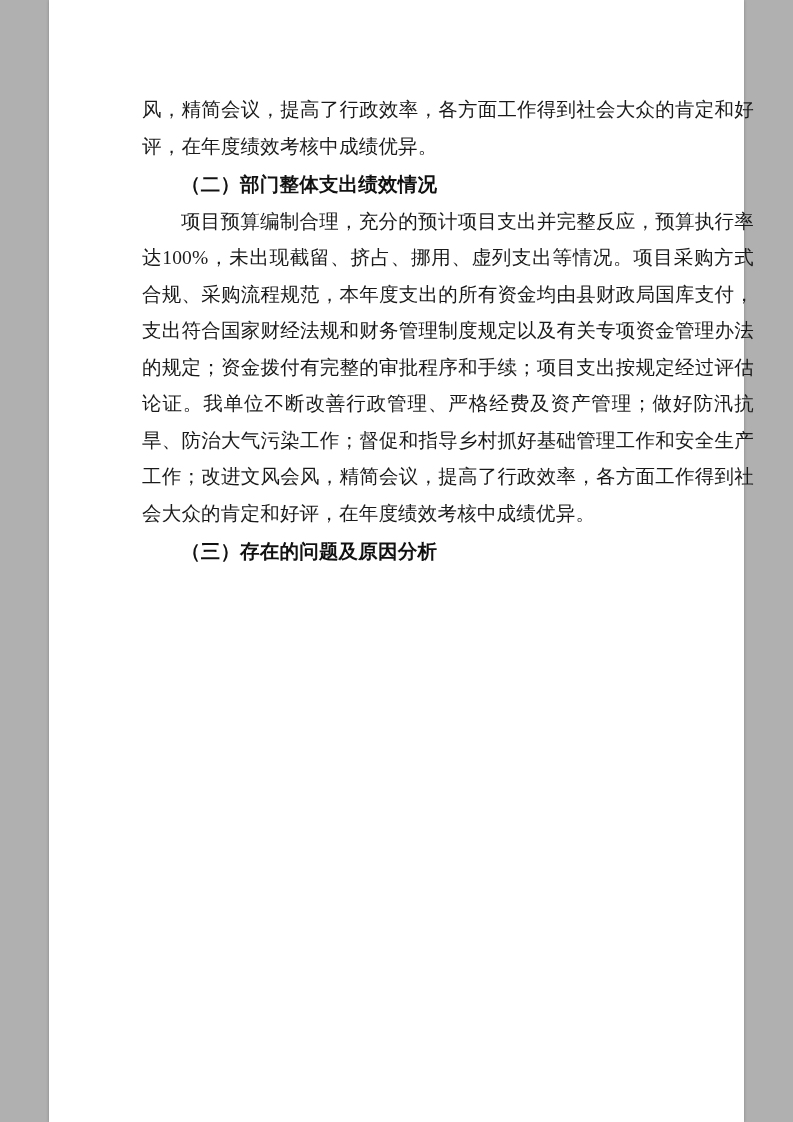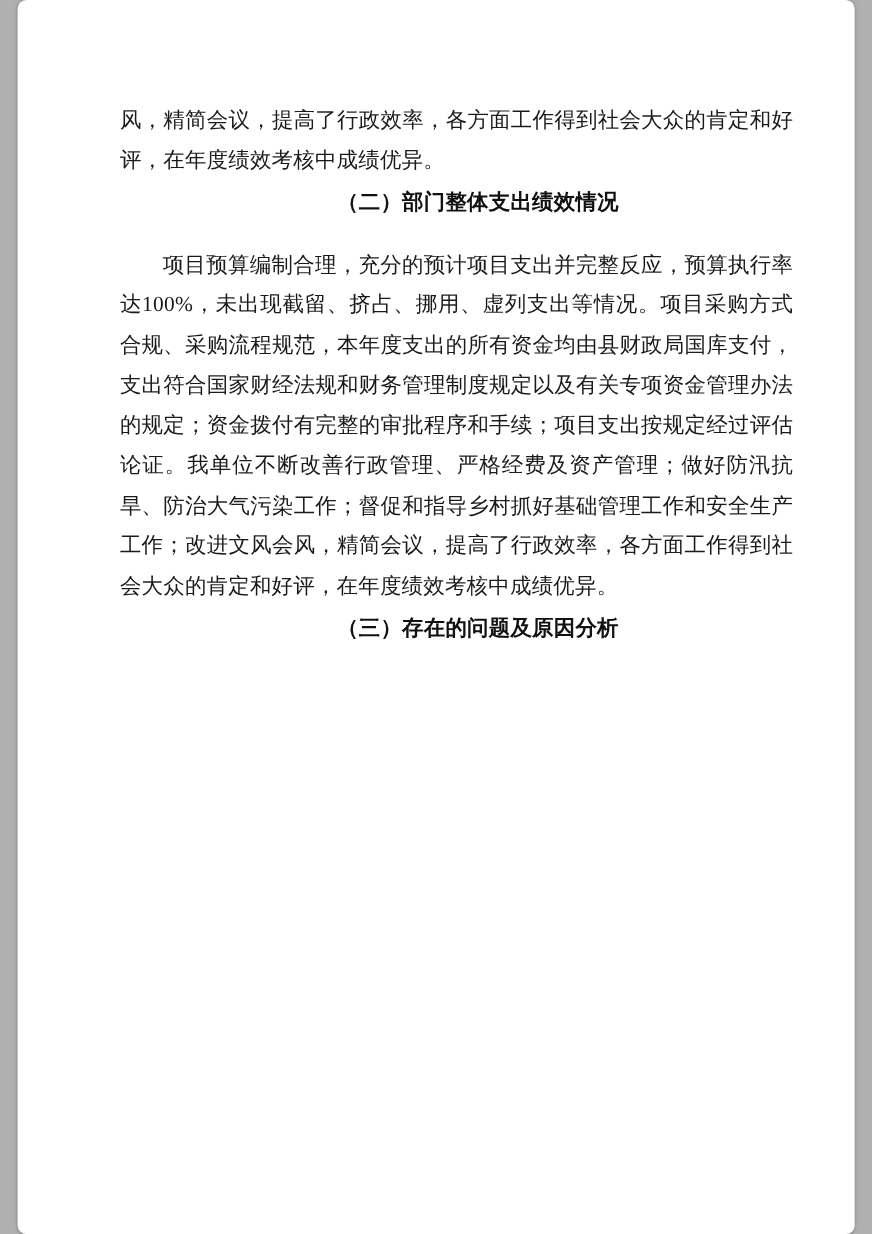--- a/index.html
+++ b/index.html
@@ -9,58 +9,55 @@
   }
   body {
     width: 793px;
     height: 1122px;
     display: flex;
     align-items: flex-start;
     justify-content: center;
     font-family: "Liberation Serif", serif;
   }
   .page {
-    width: 761px;
+    width: 695px;
     height: 1122px;
     background: #ffffff;
     box-sizing: border-box;
     position: relative;
     box-shadow: 0 0 3px rgba(0,0,0,0.25);
-    border-radius: 8px;
   }
   .content {
     position: absolute;
     left: 93px;
     top: 92px;
     width: 612px;
   }
   .para {
     font-family: "Liberation Serif", serif;
     font-size: 19.5px;
     line-height: 36.5px;
     color: #1a1a1a;
     text-align: justify;
     text-justify: inter-ideograph;
     margin: 0;
     letter-spacing: 0.2px;
   }
   .para.indent {
     text-indent: 39px;
-    margin-top: 20px;
   }
   .heading {
     font-family: "Liberation Serif", serif;
     font-size: 19.5px;
     line-height: 36.5px;
     color: #111111;
     font-weight: bold;
     margin: 0;
     text-indent: 39px;
     letter-spacing: 0.2px;
-    text-align: center;
   }
   .spacer-sm { height: 2px; }
 </style>
 </head>
 <body>
 
 <div class="page">
   <div class="content">
 
     <p class="para">风，精简会议，提高了行政效率，各方面工作得到社会大众的肯定和好评，在年度绩效考核中成绩优异。</p>

